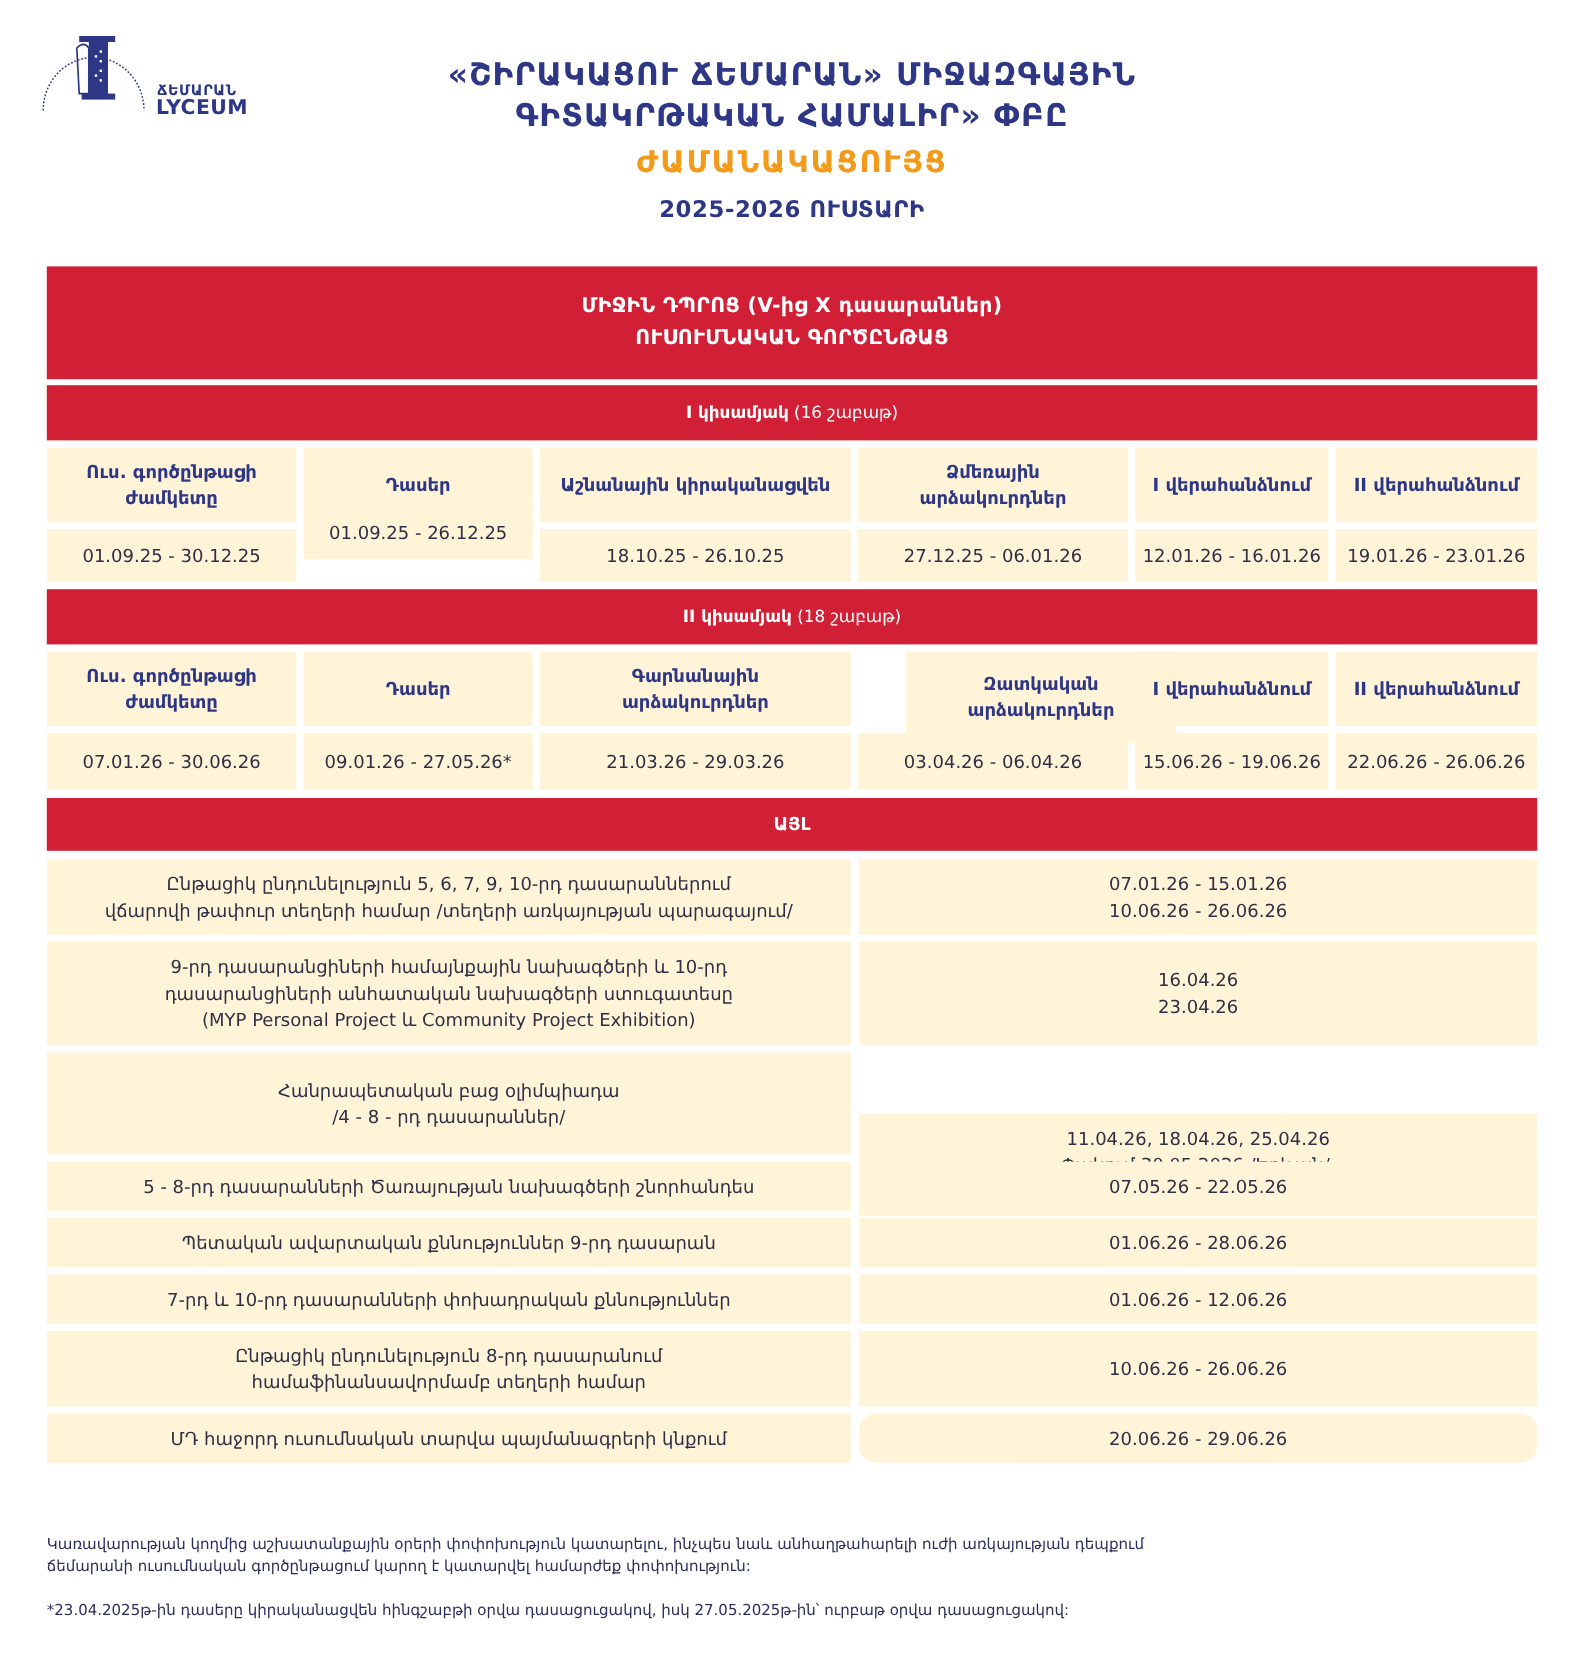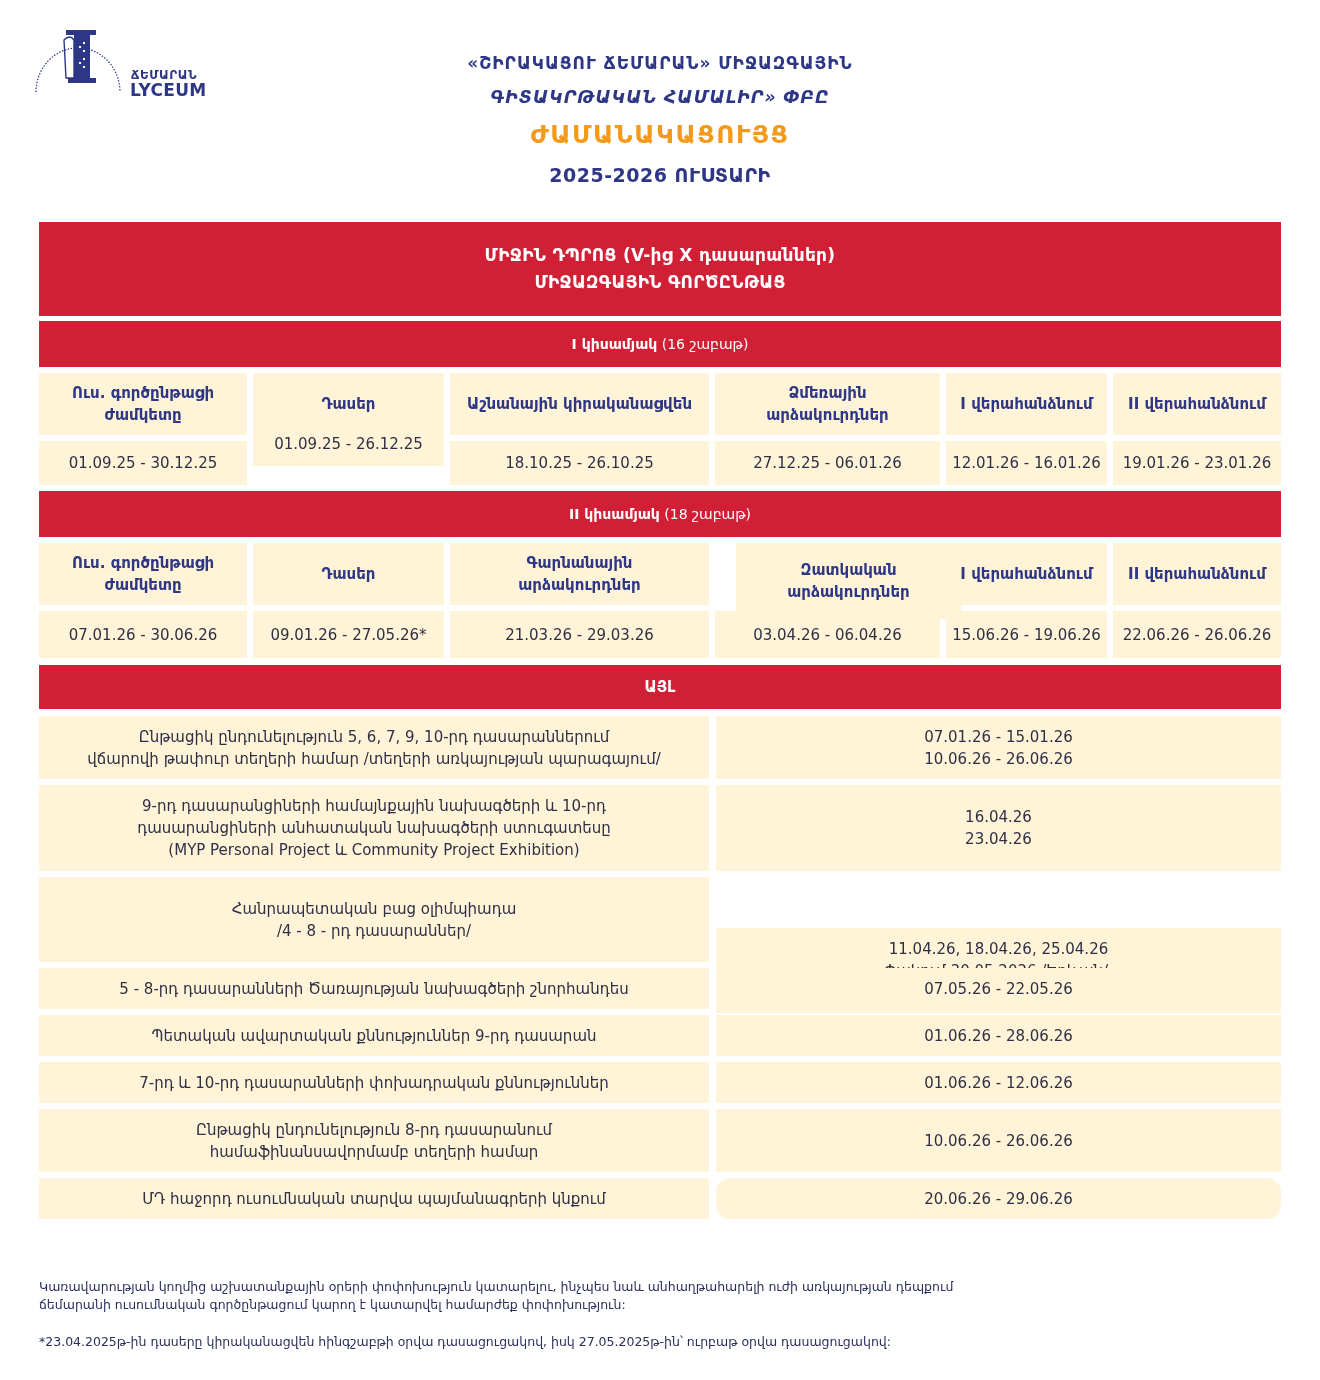--- a/index.html
+++ b/index.html
@@ -5,23 +5,23 @@
   * { box-sizing: border-box; margin: 0; padding: 0; }
   html, body { width: 1320px; height: 1380px; background: #ffffff; }
   body { position: relative; font-family: "DejaVu Sans", "Liberation Sans", sans-serif; color: #2b2f5c; overflow: hidden; }
 
   .logo { position: absolute; left: 28px; top: 12px; width: 160px; height: 88px; }
   .logo .arc { position: absolute; left: 0; top: 0; }
   .logo .brand-hy { position: absolute; left: 103px; top: 56px; font-size: 12px; font-weight: bold; color: #2e3785; letter-spacing: 0.5px; }
   .logo .brand-en { position: absolute; left: 102px; top: 70px; font-size: 17px; font-weight: bold; color: #2e3785; letter-spacing: 0.3px; line-height: 1; }
 
   .title-block { position: absolute; left: 0; width: 1320px; text-align: center; }
-  .title-line { font-weight: bold; color: #2e3785; font-size: 17px; letter-spacing: 1px; line-height: 34px; }
+  .title-line { font-weight: bold; color: #2e3785; font-size: 26px; letter-spacing: 1px; line-height: 34px; }
   .title-1 { top: 46px; }
-  .title-2 { top: 80px; font-style: italic; }
+  .title-2 { top: 80px; }
   .title-orange { top: 118px; color: #f39a1b; font-size: 25px; letter-spacing: 1.5px; }
   .title-year { top: 158px; font-size: 19px; color: #2e3785; letter-spacing: 0.5px; }
 
   .red { position: absolute; left: 39px; width: 1242px; background: #d11f36; color: #ffffff; text-align: center; display: flex; flex-direction: column; justify-content: center; align-items: center; }
   .main-head { top: 222px; height: 94px; font-weight: bold; font-size: 17px; line-height: 27px; letter-spacing: 0.3px; }
   .sem-head { height: 46px; font-size: 14px; }
   .sem-head b { font-weight: bold; }
   .sem-head .weeks { font-weight: normal; }
   .sem1 { top: 321px; }
   .sem2 { top: 491px; }
@@ -57,21 +57,21 @@
   <div class="brand-en">LYCEUM</div>
 </div>
 
 <div class="title-block title-line title-1">«ՇԻՐԱԿԱՑՈՒ ՃԵՄԱՐԱՆ» ՄԻՋԱԶԳԱՅԻՆ</div>
 <div class="title-block title-line title-2">ԳԻՏԱԿՐԹԱԿԱՆ ՀԱՄԱԼԻՐ» ՓԲԸ</div>
 <div class="title-block title-line title-orange">ԺԱՄԱՆԱԿԱՑՈՒՅՑ</div>
 <div class="title-block title-line title-year">2025-2026 ՈՒՍՏԱՐԻ</div>
 
 <div class="red main-head">
   <div>ՄԻՋԻՆ ԴՊՐՈՑ (V-ից X դասարաններ)</div>
-  <div>ՄԻՋԱԶԳԱՅԻՆ ԳՈՐԾԸՆԹԱՑ</div>
+  <div>ՈՒՍՈՒՄՆԱԿԱՆ ԳՈՐԾԸՆԹԱՑ</div>
 </div>
 
 <div class="red sem-head sem1">
   <div><b>I կիսամյակ</b> <span class="weeks">(16 շաբաթ)</span></div>
 </div>
 
 <div class="cell hd" style="left:39px;top:373px;width:208px;height:62px;">Ուս. գործընթացի ժամկետը</div>
 <div class="cell hd" style="left:253px;top:373px;width:191px;height:62px;">Դասեր</div>
 <div class="cell hd" style="left:450px;top:373px;width:259px;height:62px;">Աշնանային կիրականացվեն</div>
 <div class="cell hd" style="left:715px;top:373px;width:225px;height:62px;padding:0 40px;">Ձմեռային արձակուրդներ</div>
@@ -85,21 +85,21 @@
 <div class="cell" style="left:946px;top:441px;width:161px;height:44px;">12.01.26 - 16.01.26</div>
 <div class="cell" style="left:1113px;top:441px;width:168px;height:44px;">19.01.26 - 23.01.26</div>
 
 <div class="red sem-head sem2">
   <div><b>II կիսամյակ</b> <span class="weeks">(18 շաբաթ)</span></div>
 </div>
 
 <div class="cell hd" style="left:39px;top:543px;width:208px;height:62px;">Ուս. գործընթացի ժամկետը</div>
 <div class="cell hd" style="left:253px;top:543px;width:191px;height:62px;">Դասեր</div>
 <div class="cell hd" style="left:450px;top:543px;width:259px;height:62px;padding:0 50px;">Գարնանային արձակուրդներ</div>
-<div class="cell hd" style="left:736px;top:543px;width:225px;height:76px;padding:0 40px;">Զատկական արձակուրդներ</div>
+<div class="cell hd" style="left:755px;top:543px;width:225px;height:76px;padding:0 40px;">Զատկական արձակուրդներ</div>
 <div class="cell hd" style="left:946px;top:543px;width:161px;height:62px;">I վերահանձնում</div>
 <div class="cell hd" style="left:1113px;top:543px;width:168px;height:62px;">II վերահանձնում</div>
 
 <div class="cell" style="left:39px;top:611px;width:208px;height:47px;">07.01.26 - 30.06.26</div>
 <div class="cell" style="left:253px;top:611px;width:191px;height:47px;">09.01.26 - 27.05.26*</div>
 <div class="cell" style="left:450px;top:611px;width:259px;height:47px;">21.03.26 - 29.03.26</div>
 <div class="cell" style="left:715px;top:611px;width:225px;height:47px;">03.04.26 - 06.04.26</div>
 <div class="cell" style="left:946px;top:611px;width:161px;height:47px;">15.06.26 - 19.06.26</div>
 <div class="cell" style="left:1113px;top:611px;width:168px;height:47px;">22.06.26 - 26.06.26</div>
 

